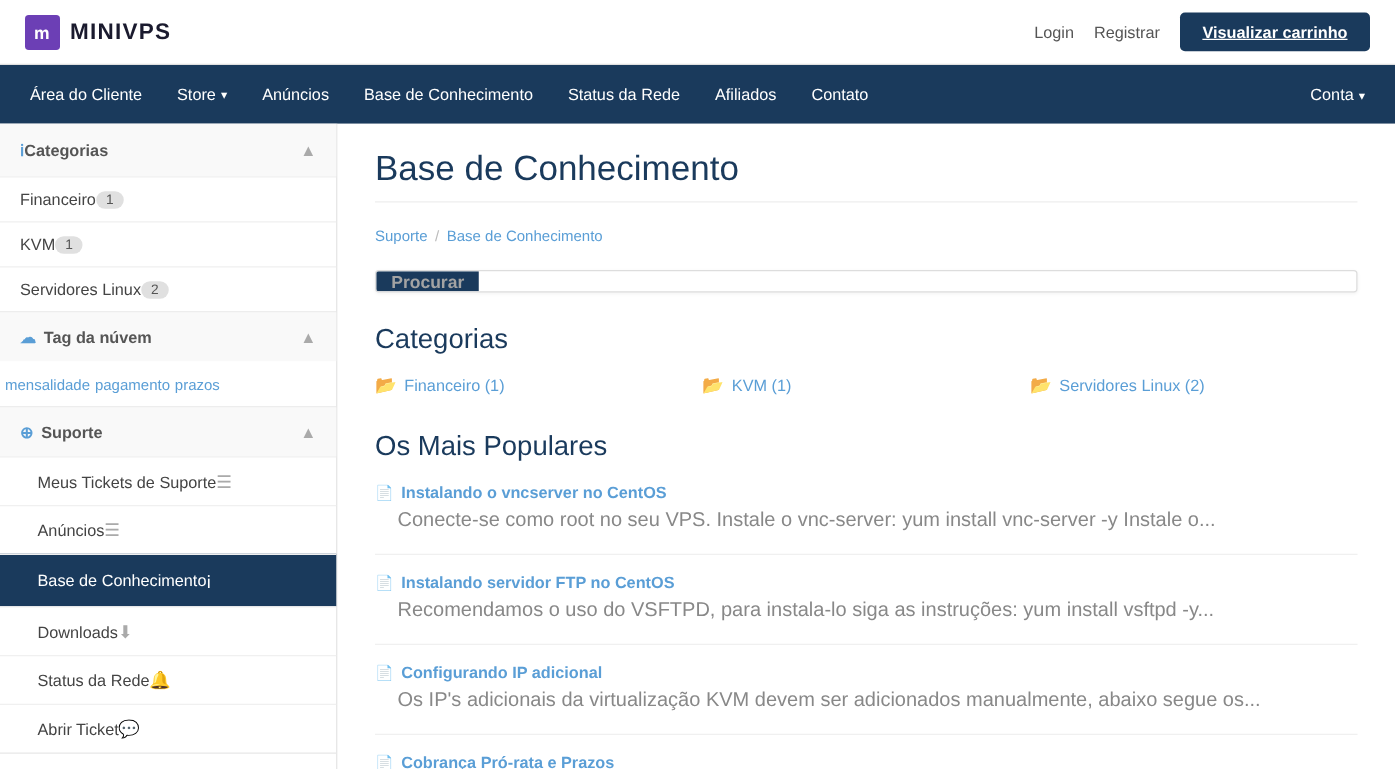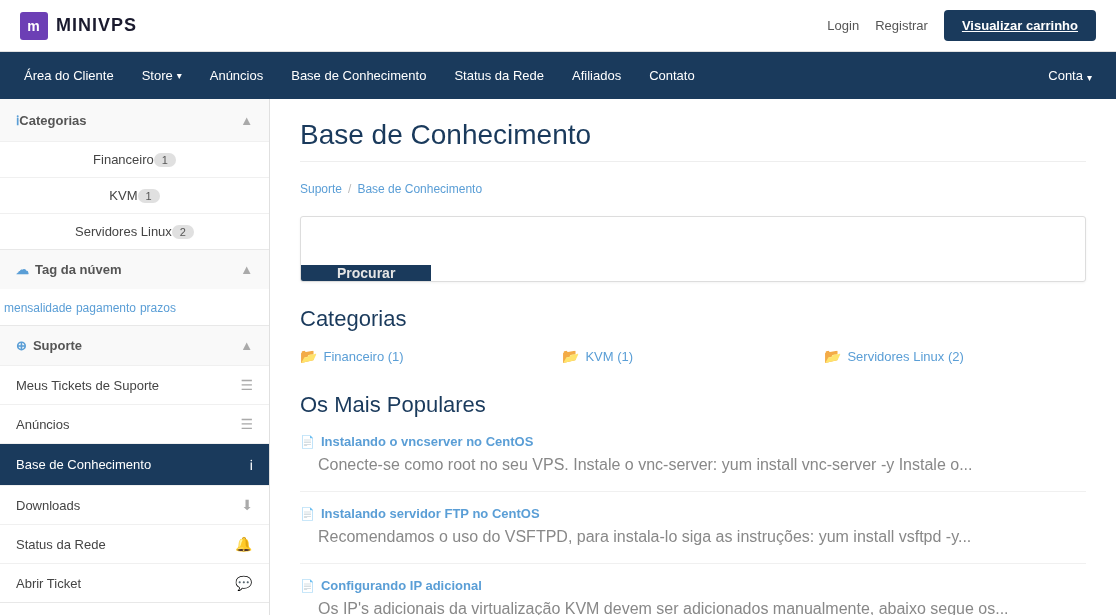--- a/index.html
+++ b/index.html
@@ -107,21 +107,21 @@
       justify-content: space-between;
       padding: 12px 16px;
       background: #f9f9f9;
       font-size: 13px;
       font-weight: 600;
       color: #555;
     }
     .sidebar-item-row {
       display: flex;
       align-items: center;
-      justify-content: center;
+      justify-content: flex-start;
       padding: 10px 16px;
       border-top: 1px solid #f0f0f0;
       color: #444;
       font-size: 13px;
       cursor: pointer;
     }
     .badge {
       background: #e0e0e0;
       color: #555;
       border-radius: 10px;
@@ -134,22 +134,21 @@
     .tag {
       color: #5a9ed6;
       font-size: 12px;
       cursor: pointer;
     }
 
     
     .support-item {
       display: flex;
       align-items: center;
-      justify-content: space-between;
-      padding: 11px 16px;
+      padding: 11px 30px;
       border-top: 1px solid #f0f0f0;
       font-size: 13px;
       color: #444;
       cursor: pointer;
     }
     .support-item.active {
       background: #1a3a5c;
       color: #fff;
     }
     .support-icon {
@@ -200,27 +199,26 @@
     .search-input {
       flex: 1;
       border: none;
       padding: 12px 16px;
       font-size: 13px;
       color: #aaa;
       outline: none;
     }
     .search-button {
       background: #1a3a5c;
-      color: #e5e5e5;
+      color: #a3a3a3;
       border: none;
-      padding: 0 36px;
+      padding: 0 12px;
       font-size: 14px;
       font-weight: 600;
       cursor: pointer;
-      margin-top: 48px;
     }
 
     
     .section-title {
       font-size: 22px;
       font-weight: 300;
       color: #1a3a5c;
       margin-bottom: 16px;
     }
     .categories-grid {

